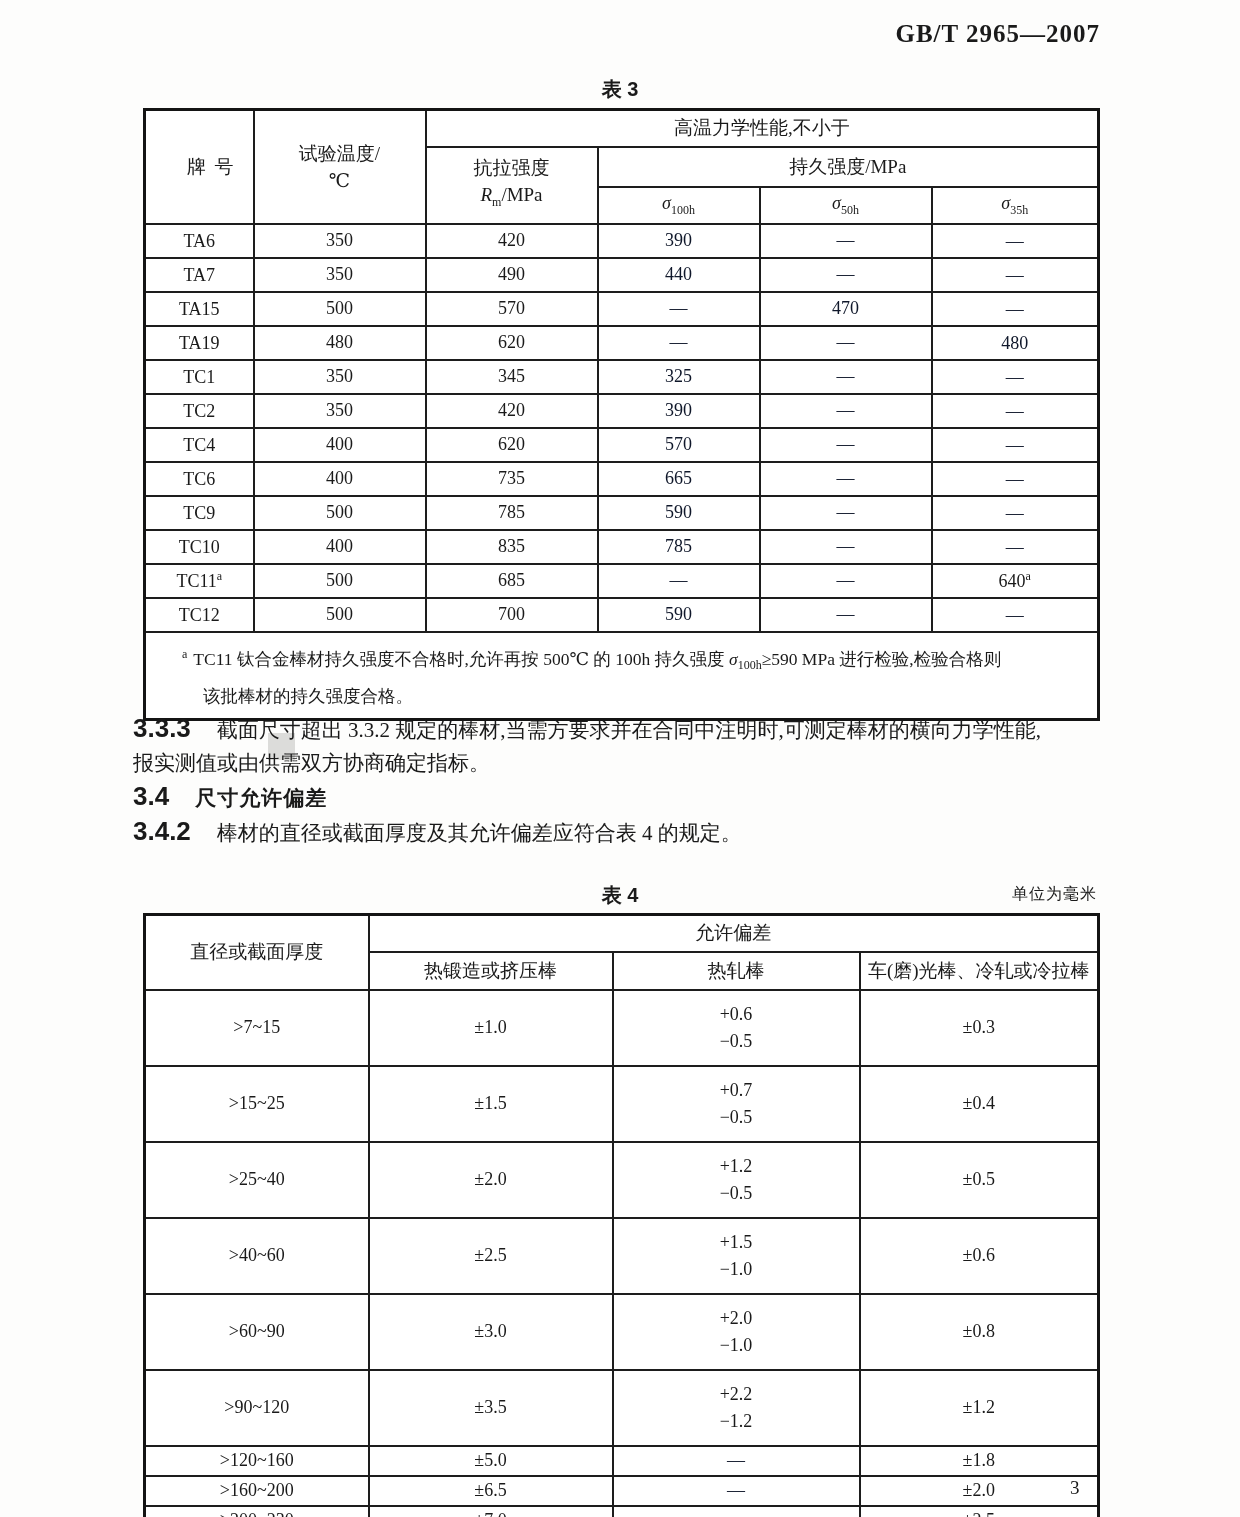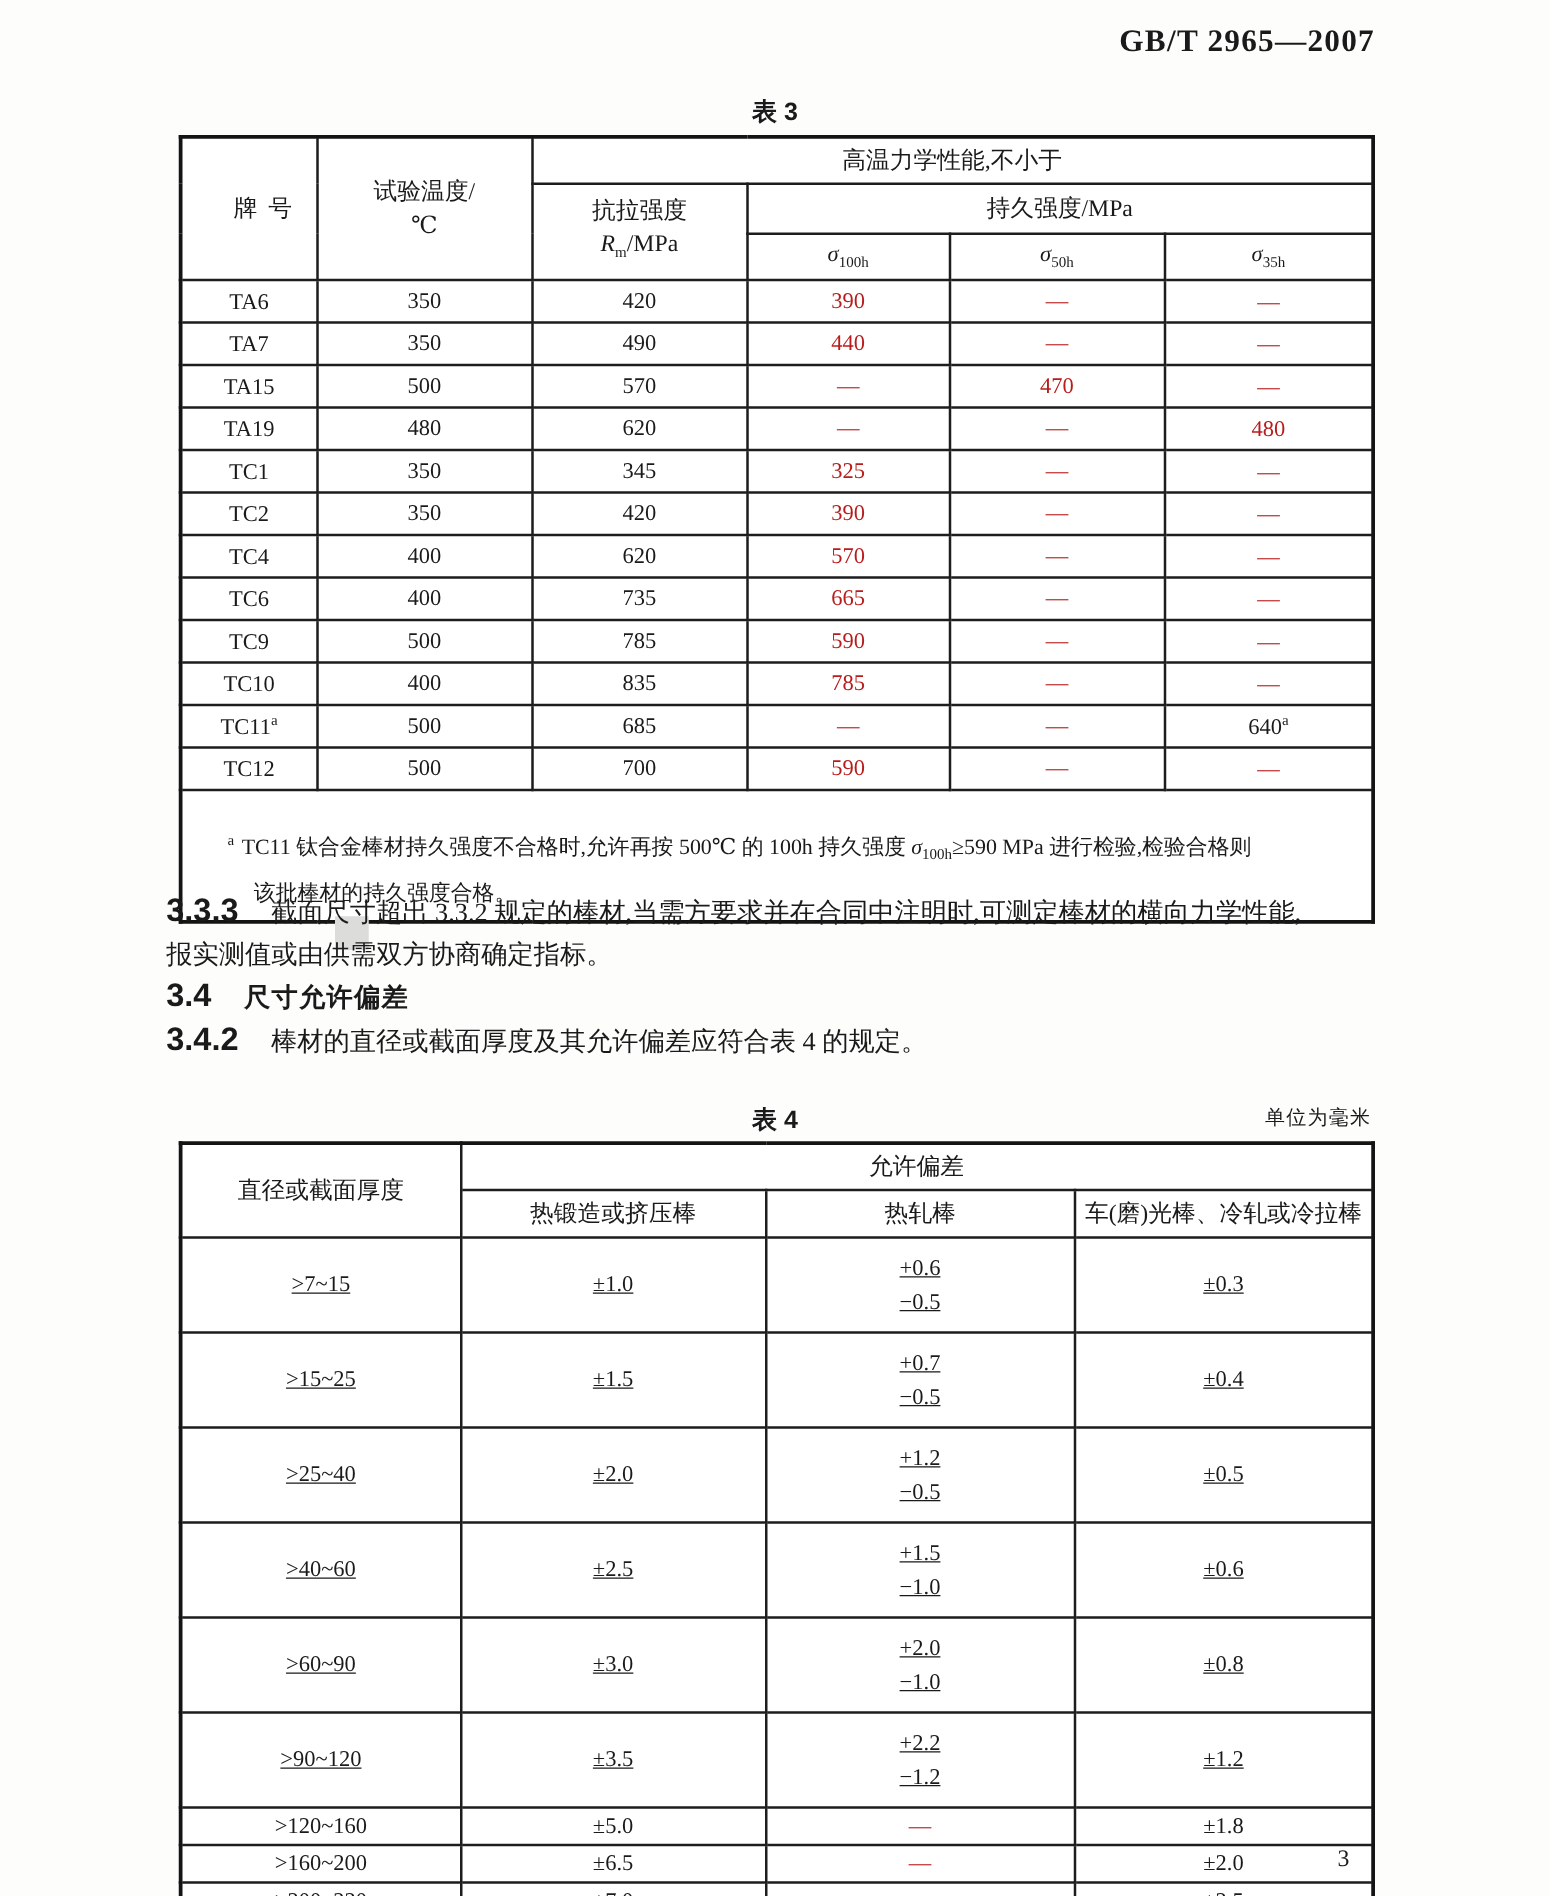--- a/index.html
+++ b/index.html
@@ -29,28 +29,28 @@
   table { border-collapse:collapse; table-layout:fixed; position:absolute; background:#fff; }
   td { border:2px solid #1d1d1d; text-align:center; vertical-align:middle; padding:0; font-size:18px; }
   .t3 { left:143px; top:108px; width:954px; border:3px solid #141414; }
   .t4 { left:143px; top:913px; width:954px; border:3px solid #141414; border-bottom:1px solid #2a2a2a; }
   .cjk-head { font-size:19px; }
   .grade-head { letter-spacing:0.45em; text-indent:0.45em;padding-left:22px; }
   tr.t3h1 { height:37px; } tr.t3h2 { height:40px; } tr.t3h3 { height:37px; }
   tr.t3r  { height:34px; }
   tr.t3fn { height:76px; }
   tr.t4h1 { height:37px; } tr.t4h2 { height:38px; }
-  tr.t4tall { height:76px;text-decoration:underline; }
+  tr.t4tall { height:76px; }
   tr.t4short { height:30px; }
   i.sym { font-family:"Liberation Serif","DejaVu Serif",serif; font-style:italic; }
   sub { font-size:12px; }
   sup { font-size:12px; }
-  .dash { color:#b91c1c; }
+  .dash { color:#0f172a; }
   .two-line div { line-height:27px; }
-  .fn-cell { text-align:left; vertical-align:middle; font-size:17.5px; padding:24px 16px 6px 36px; line-height:31px; }
+  .fn-cell { text-align:left; vertical-align:middle; font-size:17.5px; padding:6px 16px 6px 36px; line-height:31px; }
   .fn-cell sup { margin-right:6px; }
   .fn-line2 { padding-left:21px; }
   .paras { position:absolute; left:133px; top:712px; width:976px; font-size:21px; }
   .para { line-height:33px; white-space:nowrap; }
   .para .num {
     font-family:"Liberation Sans","DejaVu Sans",sans-serif;
     font-weight:700; font-size:26px; margin-right:26px;
   }
   .para.bold-head .txt {
     font-family:"Liberation Sans","DejaVu Sans",sans-serif;

